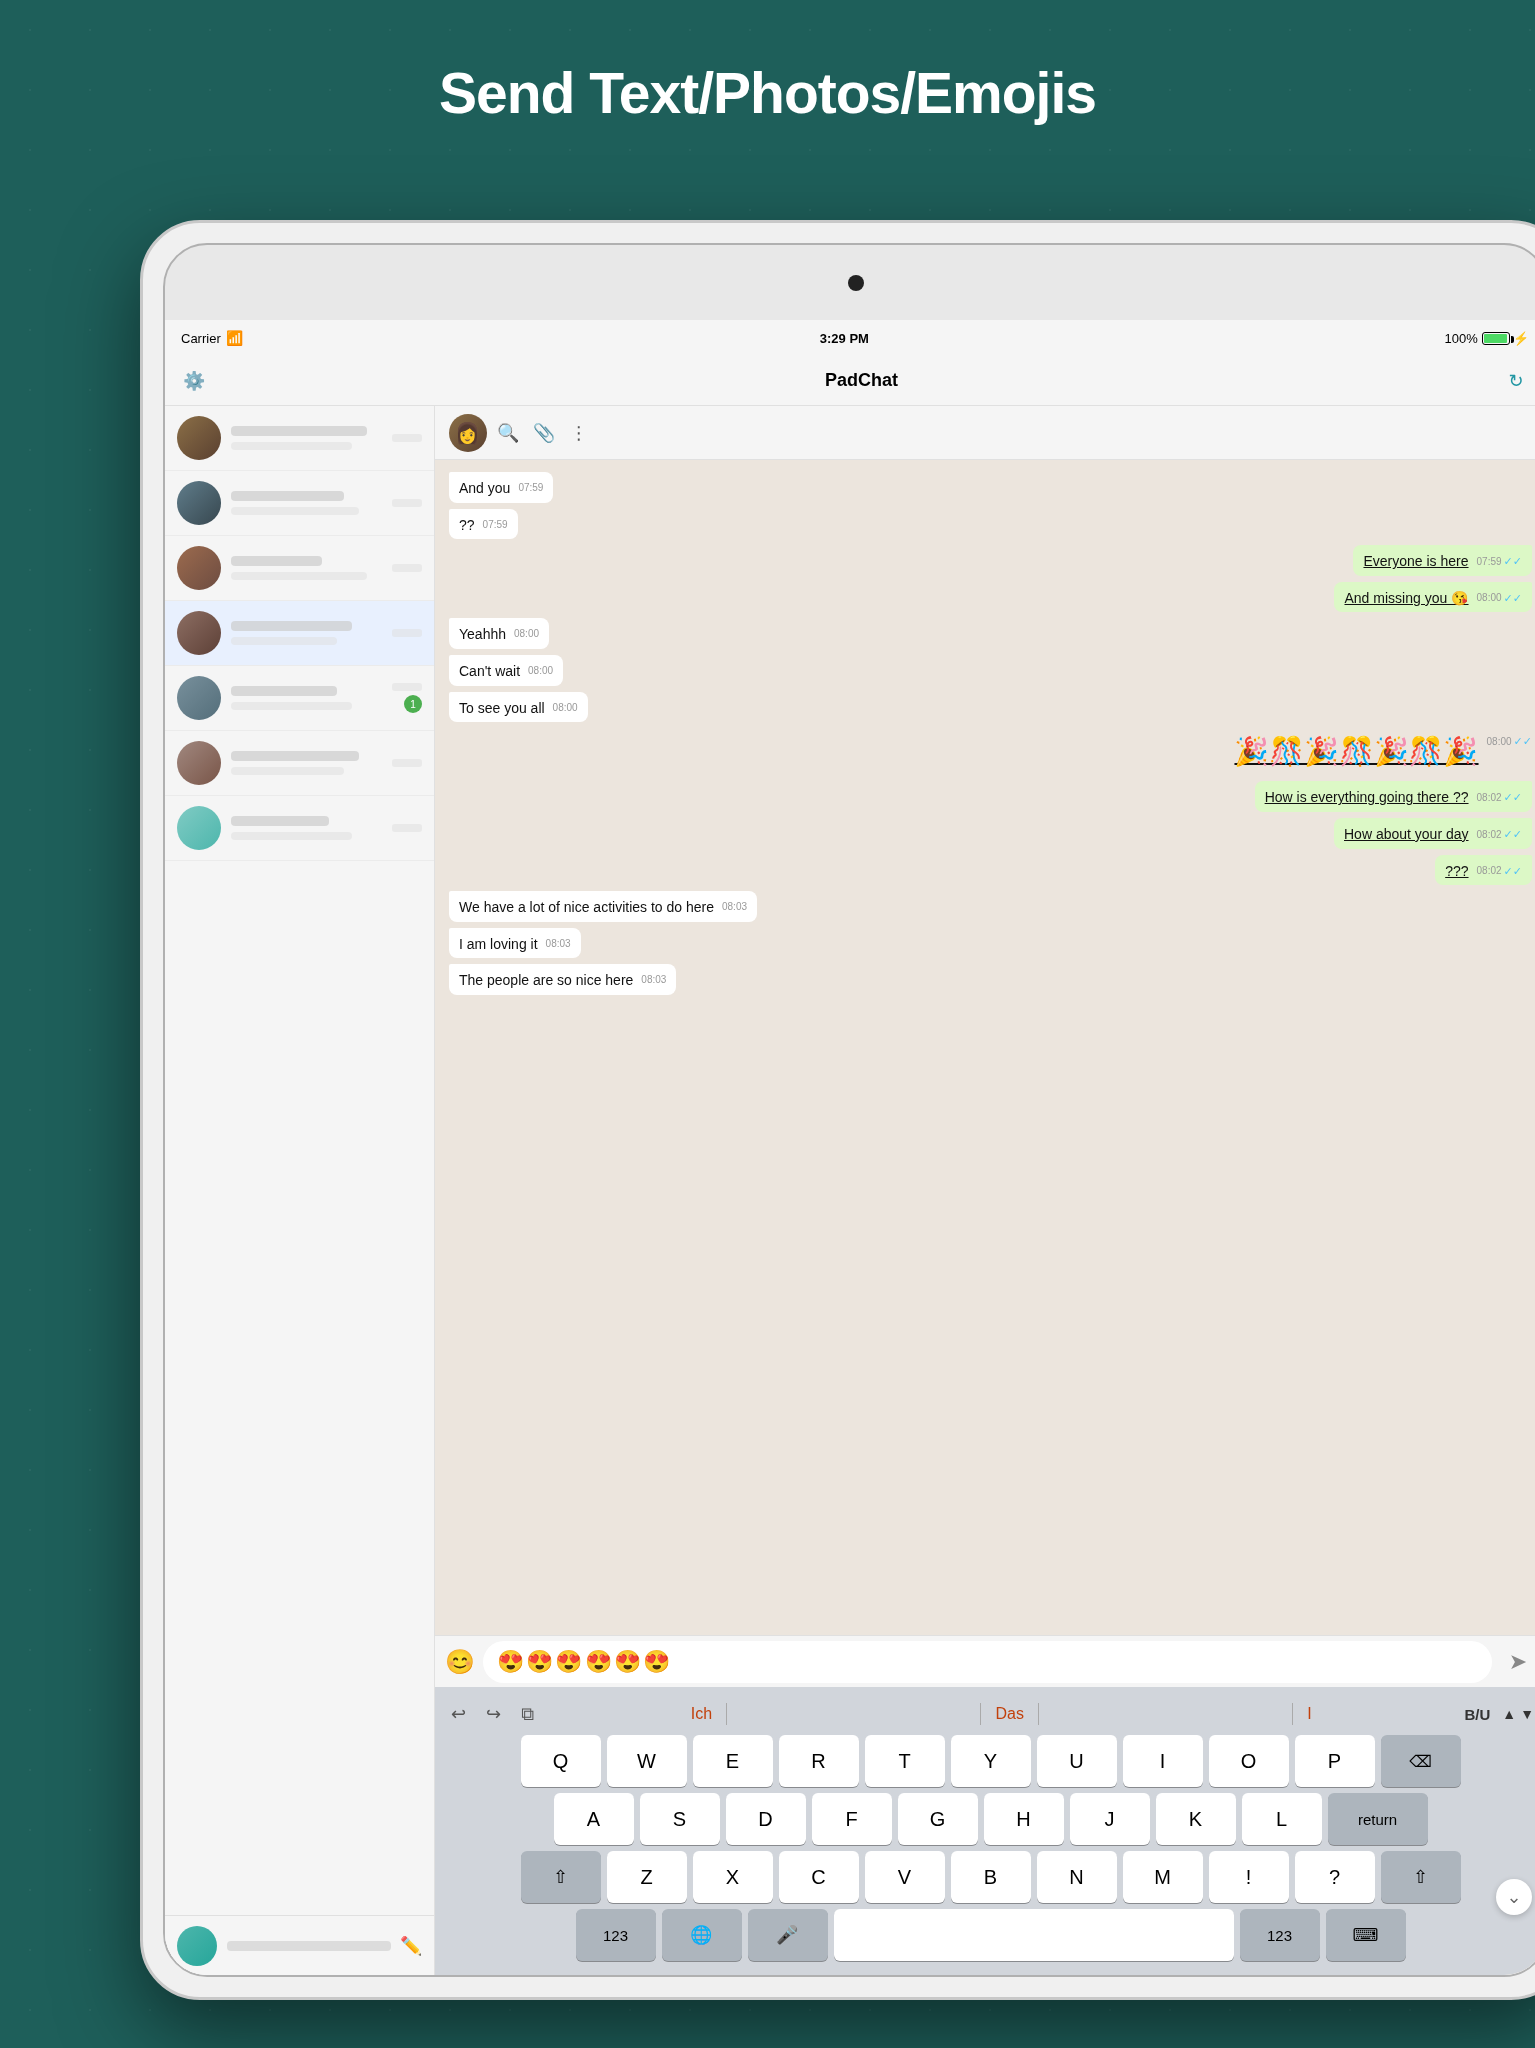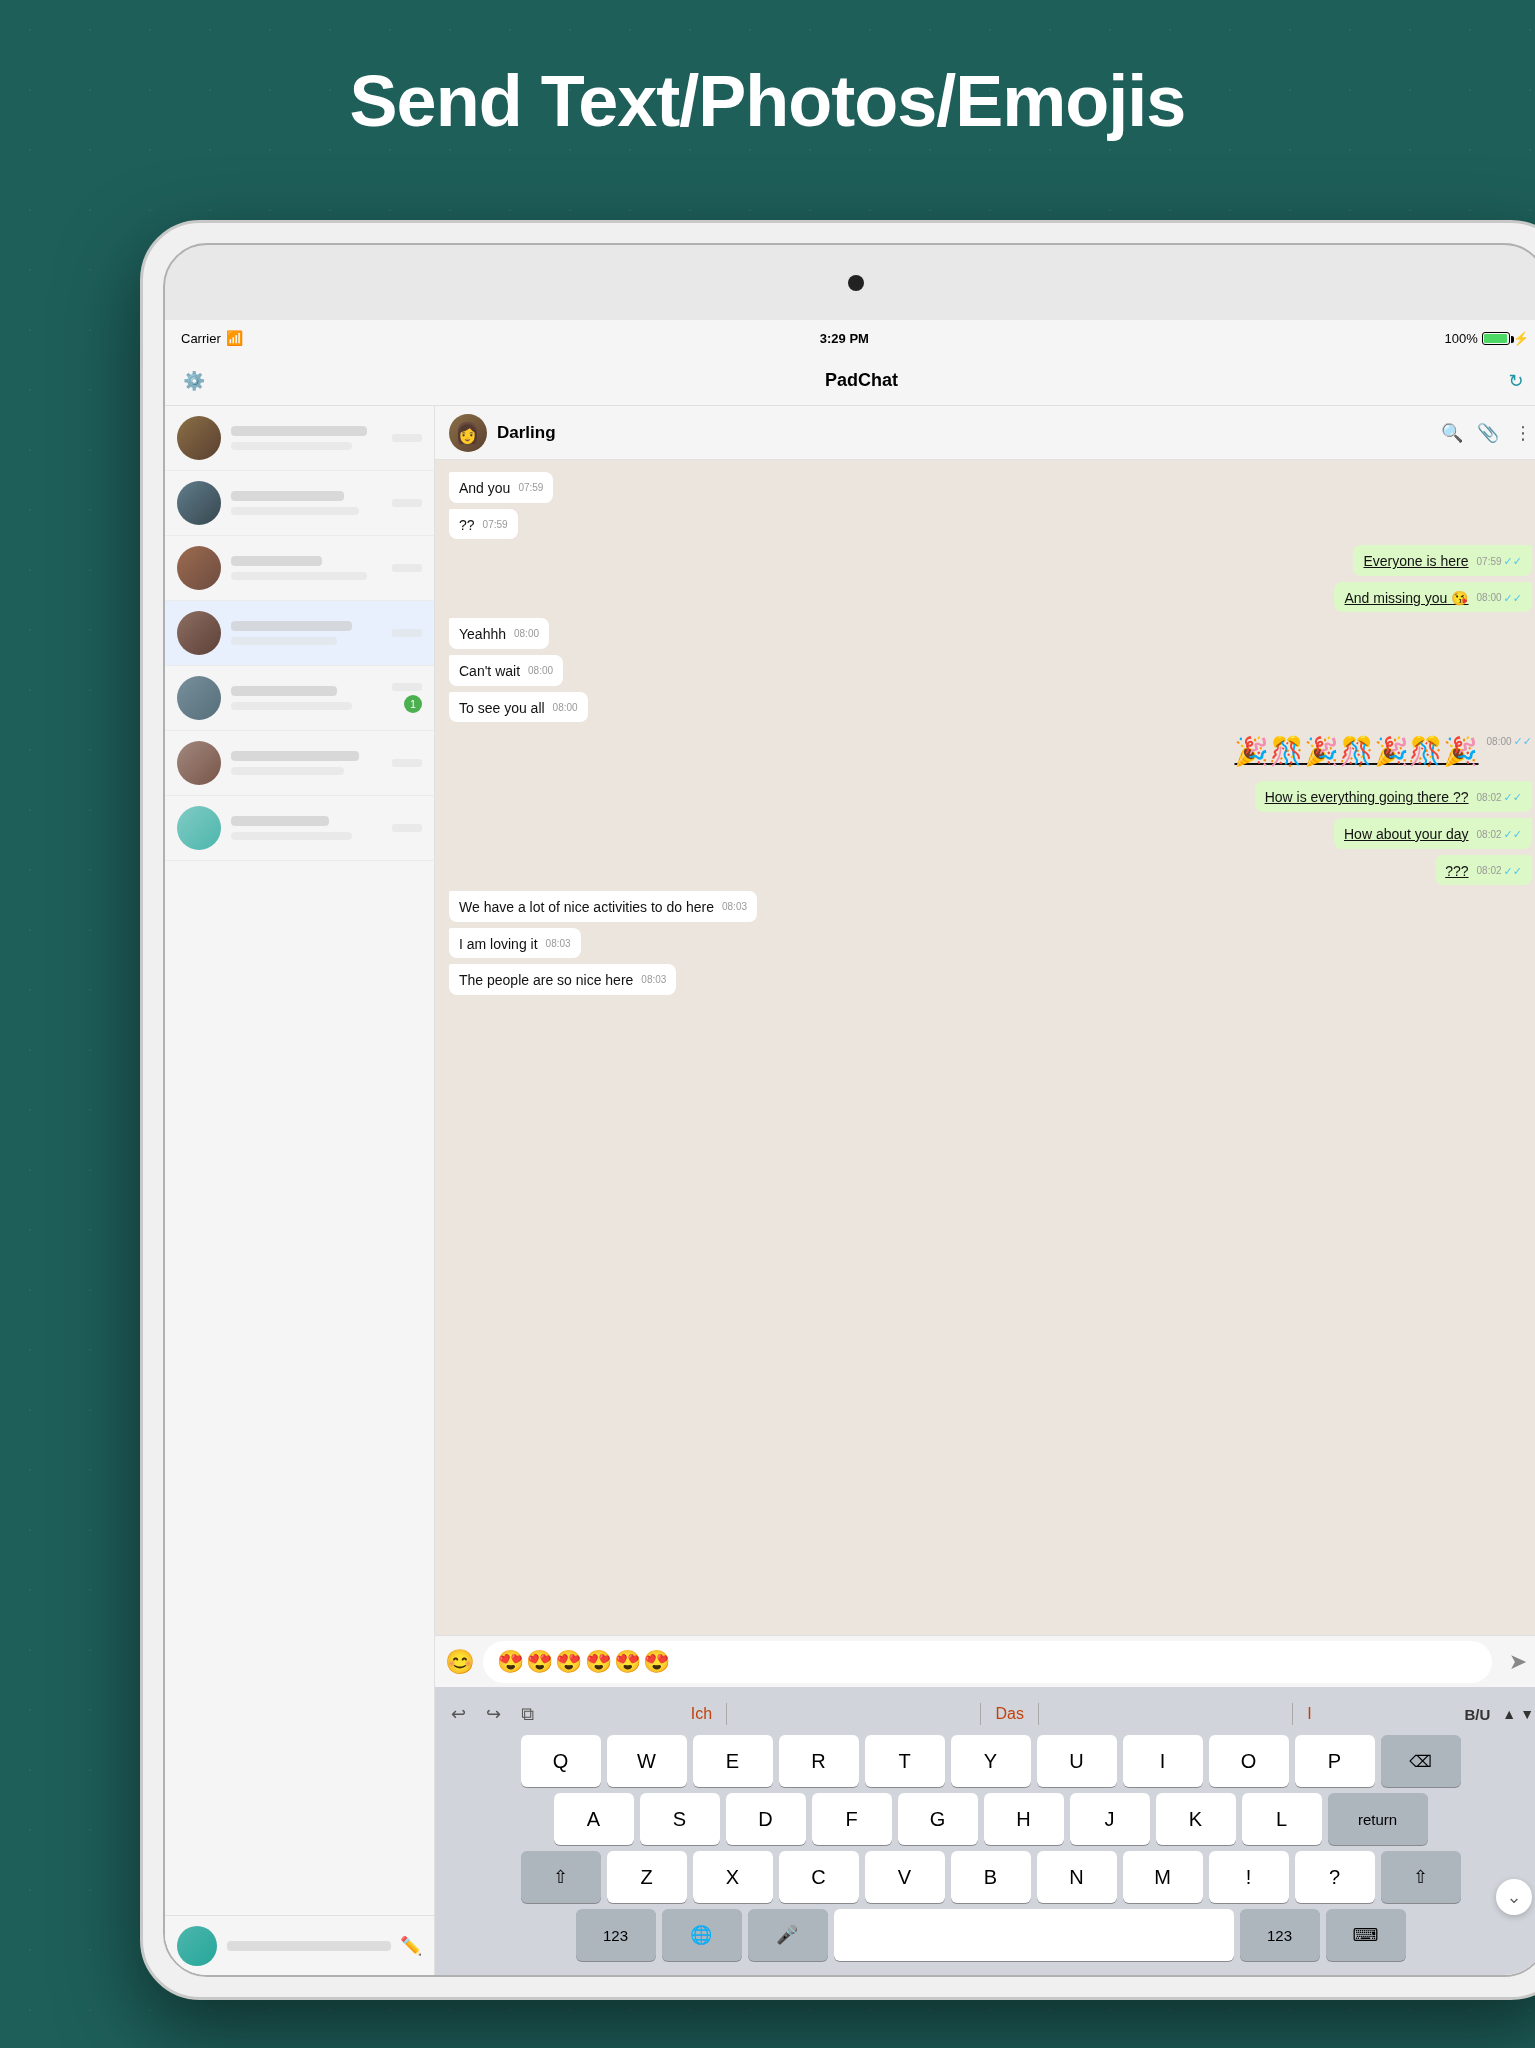--- a/index.html
+++ b/index.html
@@ -19,21 +19,21 @@
       background-image: radial-gradient(circle, rgba(255,255,255,0.05) 1px, transparent 1px);
       background-size: 60px 60px;
       pointer-events: none;
     }
 
     .page-title {
       position: absolute;
       top: 60px;
       left: 0; right: 0;
       text-align: center;
-      font-size: 72px;
+      font-size: 57px;
       font-weight: 700;
       color: white;
       letter-spacing: -1px;
     }
 
     
     .ipad {
       position: absolute;
       top: 220px;
       left: 140px;
@@ -608,21 +608,20 @@
             <div class="sidebar-bottom-avatar"></div>
             <div class="sidebar-bottom-name"></div>
             <span class="sidebar-bottom-icon">✏️</span>
           </div>
         </div>
 
         <div class="chat-area">
 
           <div class="chat-header">
             <div class="chat-header-avatar">👩</div>
-            <div class="chat-header-name">Darling</div>
             <div class="chat-header-icons">
               <span class="icon-btn">🔍</span>
               <span class="icon-btn">📎</span>
               <span class="icon-btn">⋮</span>
             </div>
           </div>
 
           <div class="messages-area">
 
             <div class="msg-bubble msg-incoming">

